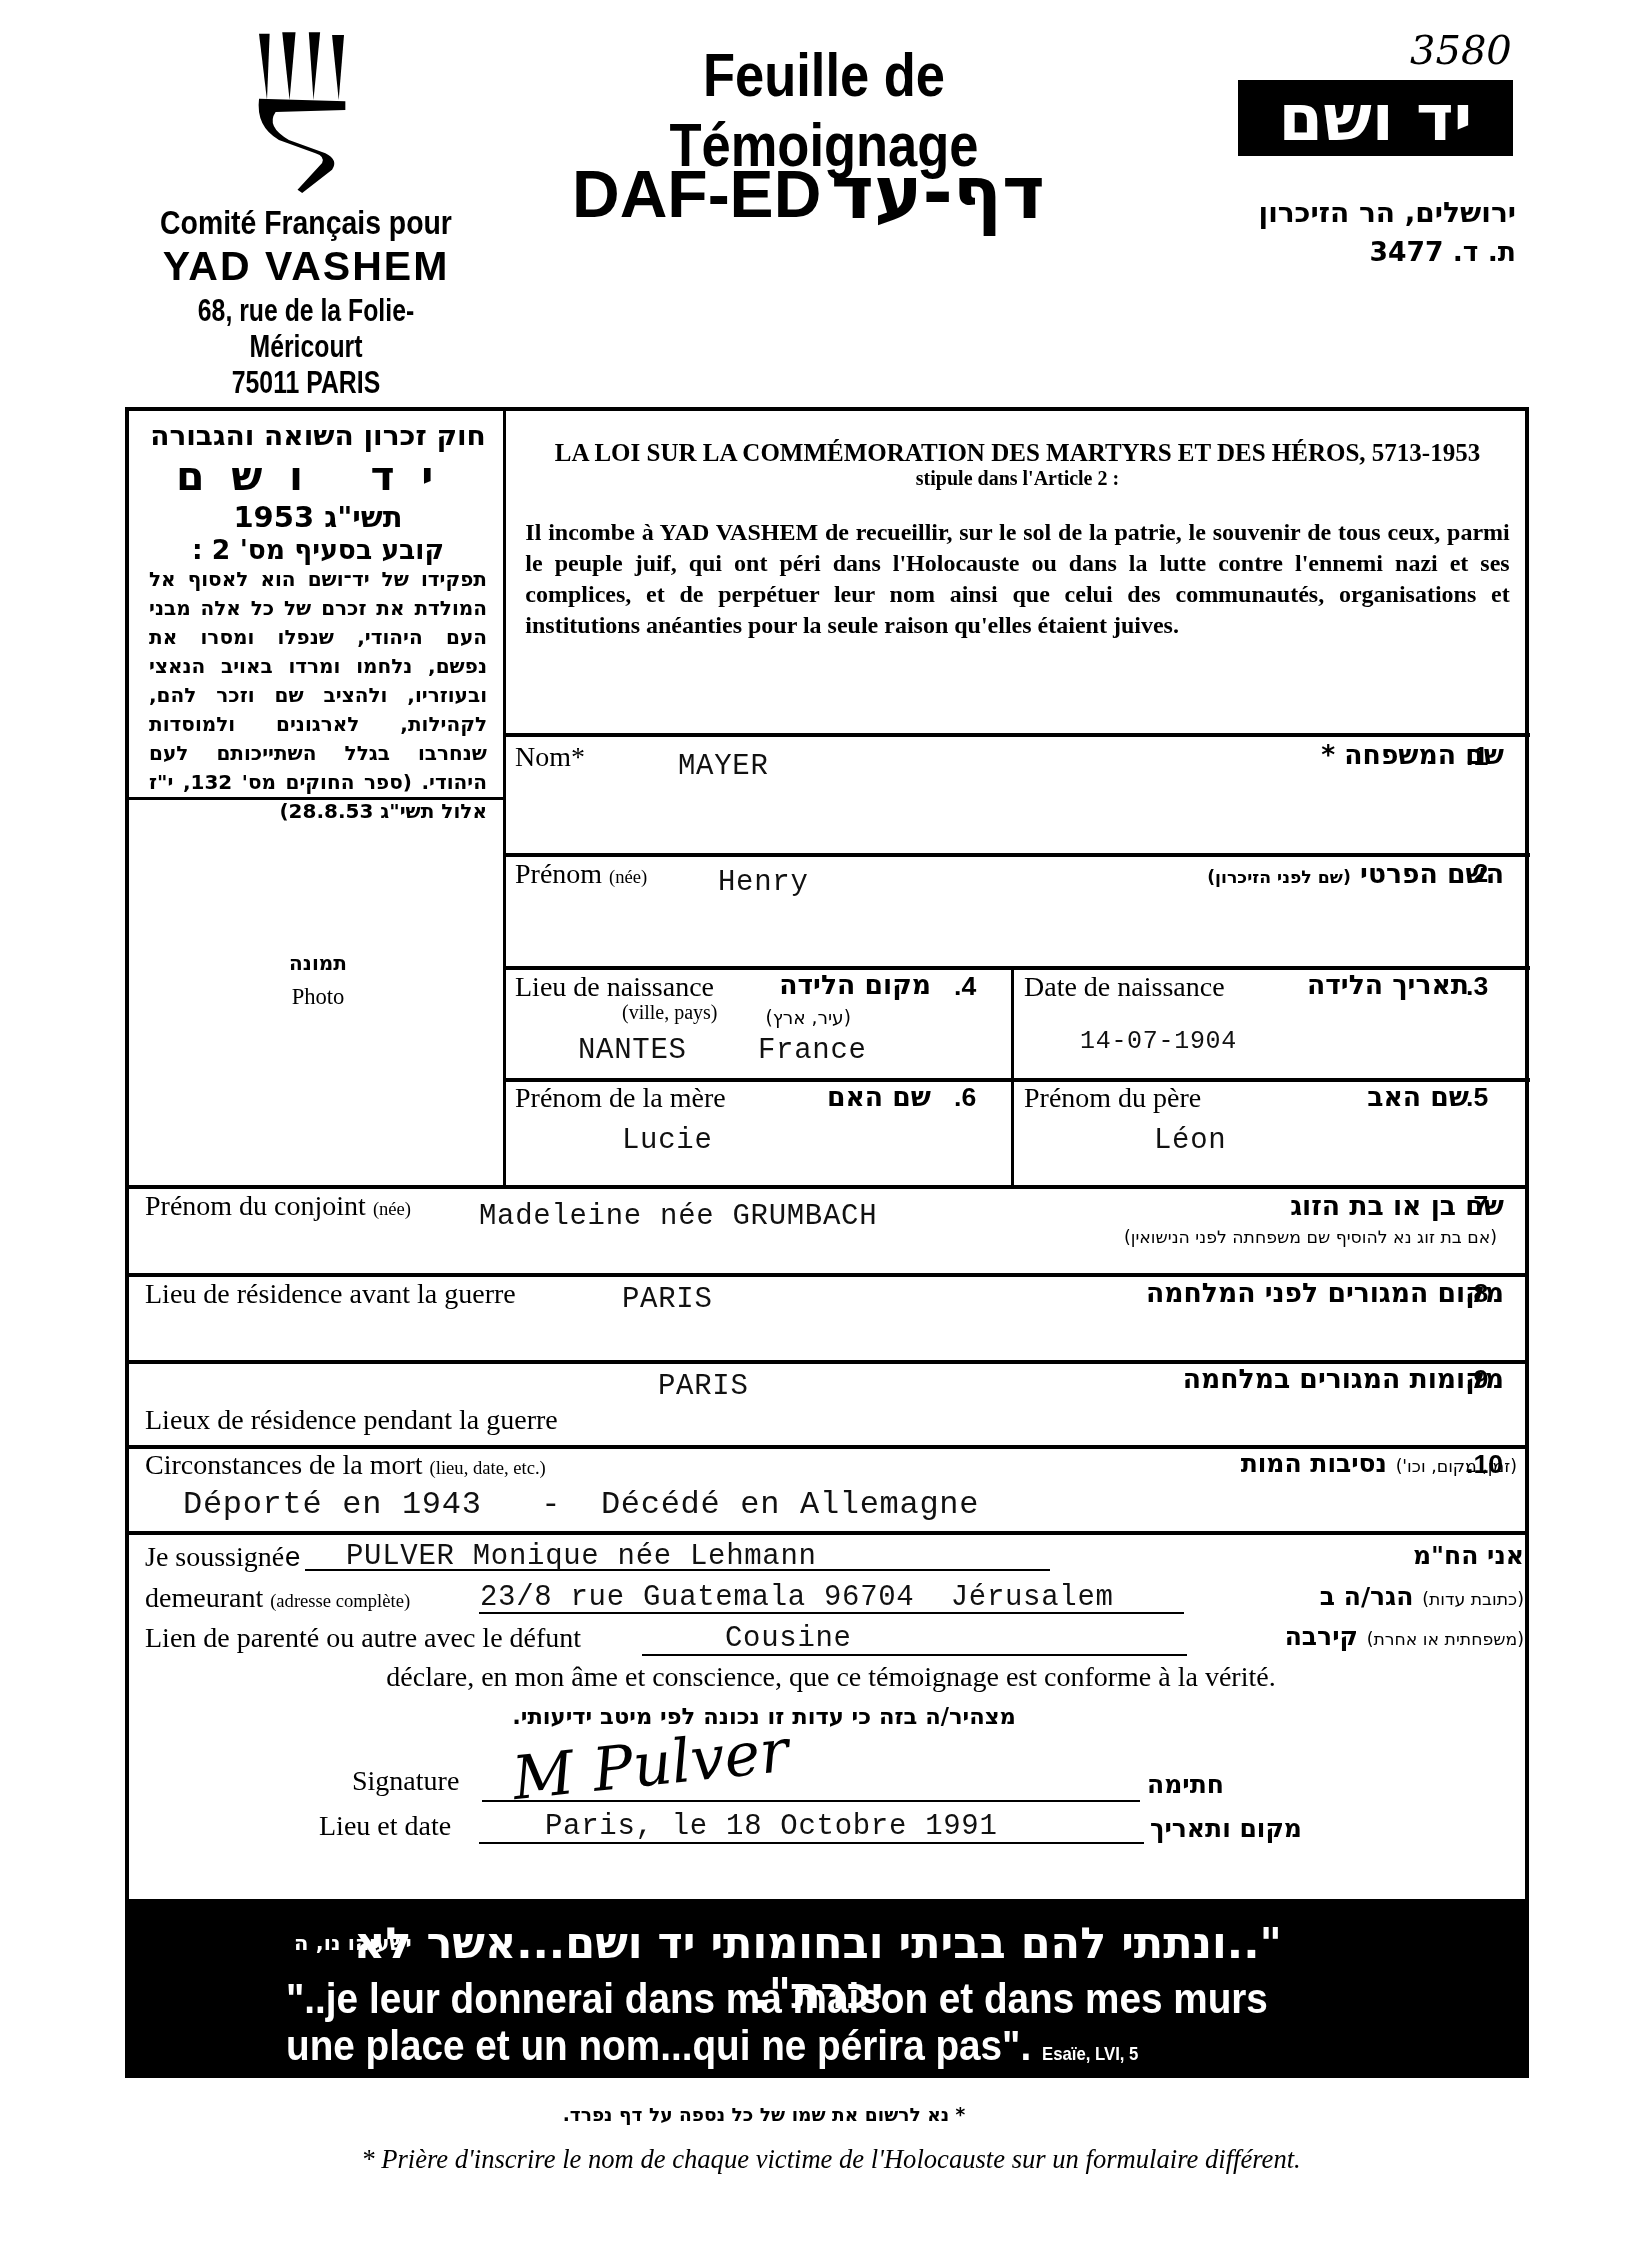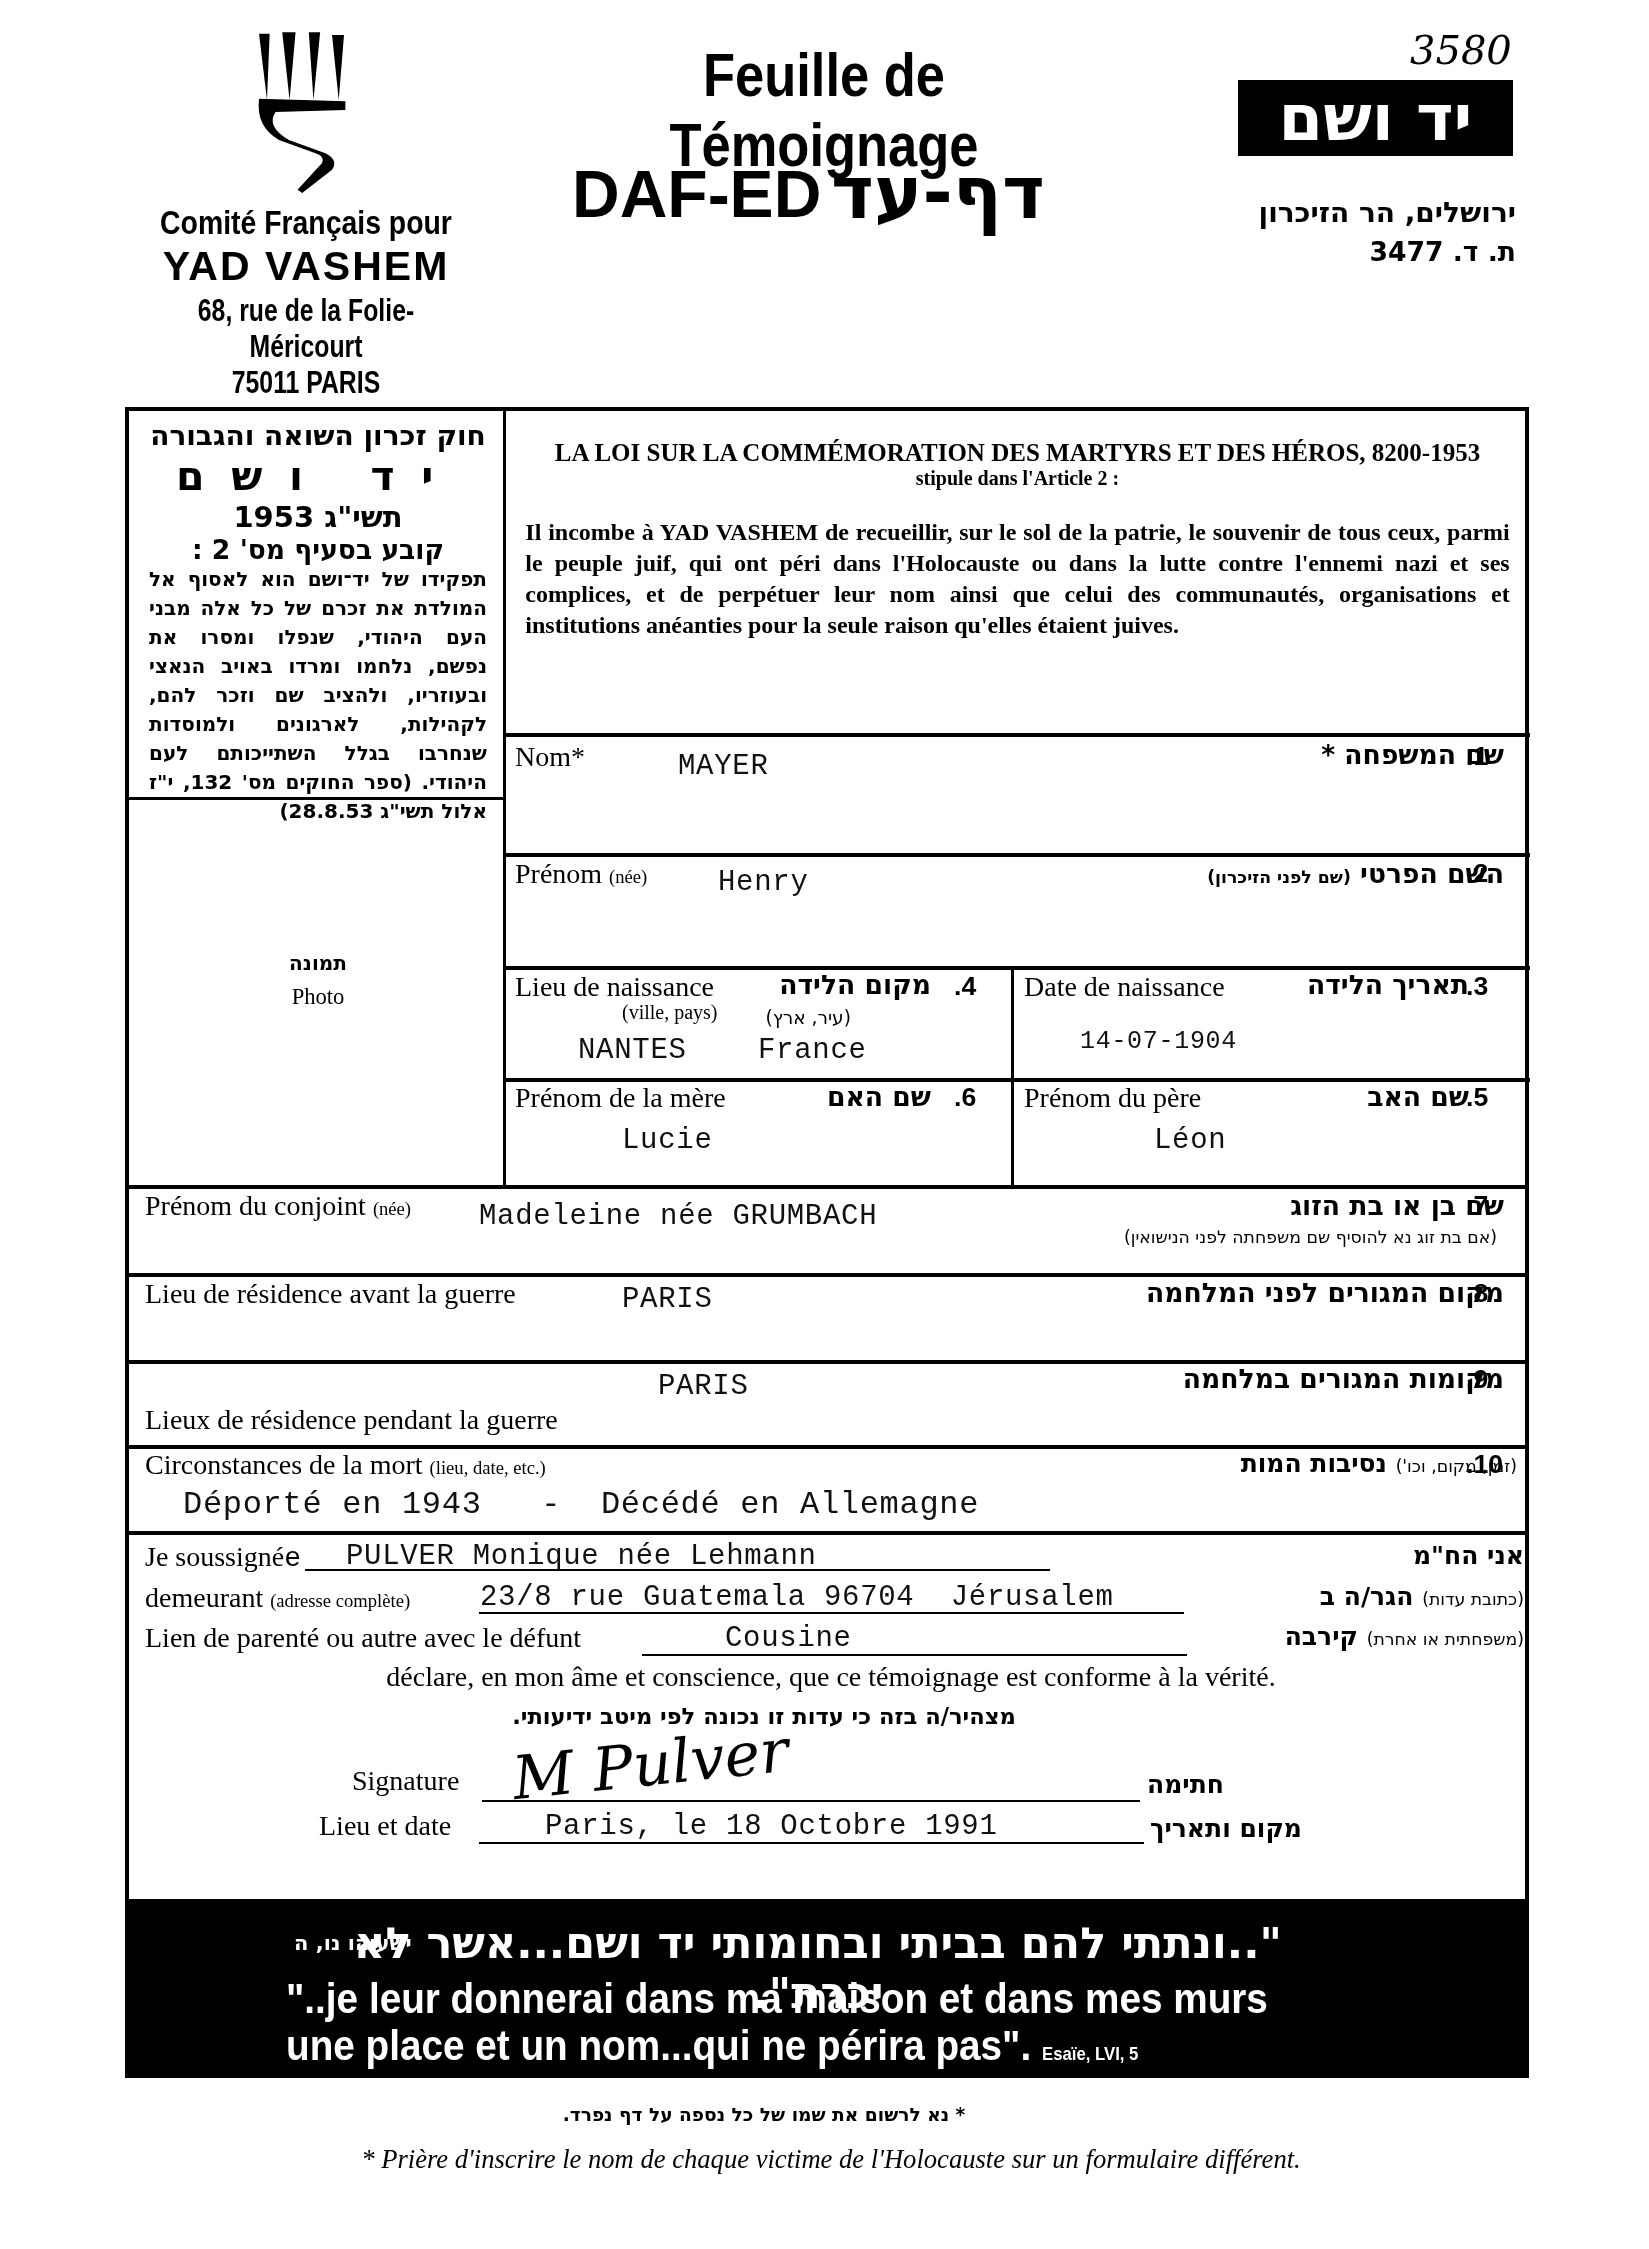--- a/index.html
+++ b/index.html
@@ -104,21 +104,21 @@
   <div class="l3">תשי"ג 1953</div>
   <div class="l4">קובע בסעיף מס' 2 :</div>
   <div class="body">תפקידו של יד־ושם הוא לאסוף אל המולדת את זכרם של כל אלה מבני העם היהודי, שנפלו ומסרו את נפשם, נלחמו ומרדו באויב הנאצי ובעוזריו, ולהציב שם וזכר להם, לקהילות, לארגונים ולמוסדות שנחרבו בגלל השתייכותם לעם היהודי. (ספר החוקים מס' 132, י"ז אלול תשי"ג 28.8.53)</div>
 </div>
 
 <div class="abs" style="left:128px;top:800px;width:374px;height:386px;"></div>
 <div class="abs heb" id="photo-heb">תמונה</div>
 <div class="abs" id="photo-lbl">Photo</div>
 
 <div class="abs" id="law-fr">
-  <div class="t1">LA LOI SUR LA COMMÉMORATION DES MARTYRS ET DES HÉROS, 8200-1953</div>
+  <div class="t1">LA LOI SUR LA COMMÉMORATION DES MARTYRS ET DES HÉROS, 5713-1953</div>
   <div class="t2">stipule dans l'Article 2 :</div>
   <div class="p">Il incombe à YAD VASHEM de recueillir, sur le sol de la patrie, le souvenir de tous ceux, parmi le peuple juif, qui ont péri dans l'Holocauste ou dans la lutte contre l'ennemi nazi et ses complices, et de perpétuer leur nom ainsi que celui des communautés, organisations et institutions anéanties pour la seule raison qu'elles étaient juives.</div>
 </div>
 
 <div class="abs lbl" style="left:515px;top:741px;"><span>Nom*</span></div>
 <div class="abs typed" style="left:678px;top:750px;">MAYER</div>
 <div class="abs heb lbl" style="right:146px;top:739px;font-size:26.6px;">שם המשפחה *</div>
 <div class="abs num" style="left:1466px;top:741px;">.1</div>
 
 <div class="abs lbl" style="left:515px;top:858px;"><span>Prénom</span> <span class="small">(née)</span></div>

